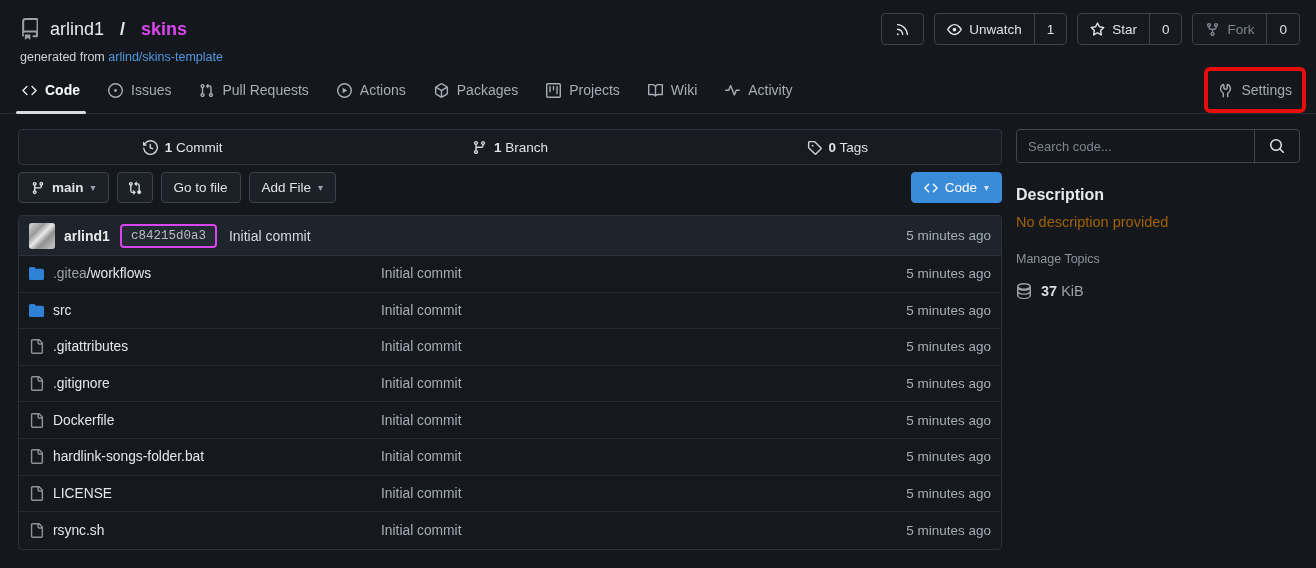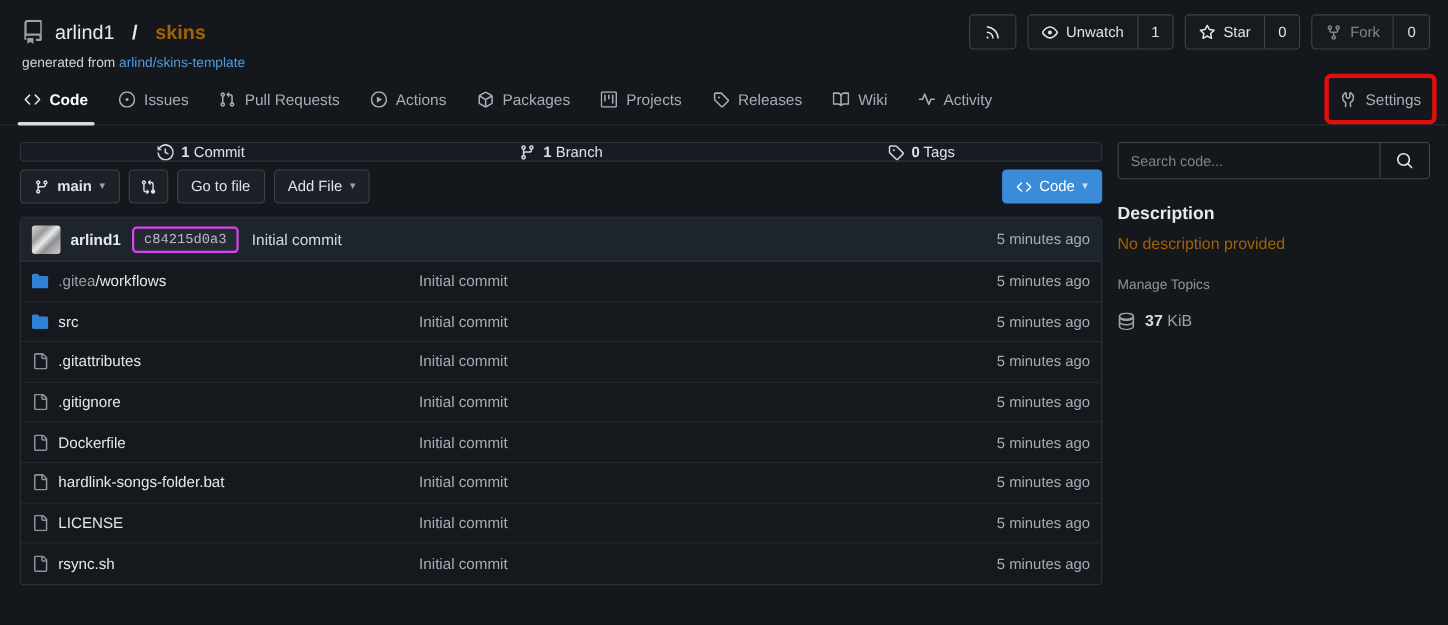--- a/index.html
+++ b/index.html
@@ -8,21 +8,21 @@
   .page { position:relative; width:1316px; height:568px; background:#14171b; color:#e7e9ec; overflow:hidden; }
 
   svg { display:block; flex:none; }
 
   
   .header { padding:10px 16px 0 18px; }
   .header-row1 { display:flex; align-items:center; justify-content:space-between; height:38px; }
   .repo-title { display:flex; align-items:center; gap:10px; font-size:18px; }
   .repo-title .octicon { color:#9aa1a9; }
   .repo-sep { color:#e7e9ec; font-weight:700; margin:0 6px; }
-  .repo-name { color:#a16207; font-weight:700; }
+  .repo-name { color:#d946ef; font-weight:700; }
 
   .header-actions { display:flex; align-items:center; gap:10px; }
   .hbtn-group { display:flex; align-items:stretch; height:32px; border:1px solid #3b434d; border-radius:4px; overflow:hidden; background:#171b20; }
   .hbtn { display:flex; align-items:center; gap:7px; padding:0 12px; font-size:13.5px; color:#dfe2e6; cursor:pointer; }
   .hbtn.icon-only { padding:0 13px; }
   .hbtn-count { display:flex; align-items:center; padding:0 12px; font-size:13.5px; color:#dfe2e6; border-left:1px solid #3b434d; cursor:pointer; }
   .hbtn.dim { color:#7d858e; }
 
   .header-row2 { padding:2px 0 0 2px; font-size:12.5px; color:#cfd3d8; }
   .header-row2 a { color:#5299e0; text-decoration:none; cursor:pointer; }
@@ -37,21 +37,21 @@
   .nav-spacer { flex:1; }
   .settings-wrap { align-self:center; border:4px solid var(--hl-red); border-radius:6px; margin-right:2px; }
   .settings-wrap .tab { height:38px; padding:0 10px; }
 
   
   .main { display:flex; gap:14px; padding:15px 16px 0 18px; }
   .col-left { width:984px; flex:none; }
   .col-right { flex:1; min-width:0; }
 
   
-  .stats { display:flex; align-items:center; height:18px; border:1px solid #2e343d; border-radius:4px; background:#181c22; }
+  .stats { display:flex; align-items:center; height:36px; border:1px solid #2e343d; border-radius:4px; background:#181c22; }
   .stat { flex:1; display:flex; align-items:center; justify-content:center; gap:7px; font-size:13.5px; color:#dfe2e6; cursor:pointer; }
   .stat .octicon { color:#cfd3d8; }
   .stat b { font-weight:700; }
 
   
   .toolbar { display:flex; align-items:center; gap:8px; margin-top:7px; }
   .btn { display:inline-flex; align-items:center; gap:7px; height:31px; padding:0 12px; background:#1c2127; border:1px solid #3b434d; border-radius:4px; color:#dfe2e6; font-size:13.5px; cursor:pointer; }
   .btn .caret { color:#9aa1a9; }
   .btn-icon { padding:0 10px; }
   .btn-branch b { font-weight:700; }
@@ -209,28 +209,20 @@
       <span class="octicon">
           <svg width="15" height="15" viewBox="0 0 16 16" fill="currentColor">
             <path d="M1.75 0h12.5C15.216 0 16 .784 16 1.75v12.5A1.75 1.75 0 0 1 14.25 16H1.75A1.75 1.75 0 0 1 0 14.25V1.75C0 .784.784 0 1.75 0ZM1.5 1.75v12.5c0 .138.112.25.25.25h12.5a.25.25 0 0 0 .25-.25V1.75a.25.25 0 0 0-.25-.25H1.75a.25.25 0 0 0-.25.25ZM11.75 3a.75.75 0 0 1 .75.75v7.5a.75.75 0 0 1-1.5 0v-7.5a.75.75 0 0 1 .75-.75Zm-8.25.75a.75.75 0 0 1 1.5 0v5.5a.75.75 0 0 1-1.5 0ZM8 3a.75.75 0 0 1 .75.75v3.5a.75.75 0 0 1-1.5 0v-3.5A.75.75 0 0 1 8 3Z"></path>
           </svg>
         </span>
       <span>Projects</span>
     </div>
     <div class="tab">
       <span class="octicon">
           <svg width="15" height="15" viewBox="0 0 16 16" fill="currentColor">
-            <path d="M1 7.775V2.75C1 1.784 1.784 1 2.75 1h5.025c.464 0 .91.184 1.238.513l6.25 6.25a1.75 1.75 0 0 1 0 2.474l-5.026 5.026a1.75 1.75 0 0 1-2.474 0l-6.25-6.25A1.752 1.752 0 0 1 1 7.775Zm1.5 0c0 .066.026.13.073.177l6.25 6.25a.25.25 0 0 0 .354 0l5.025-5.025a.25.25 0 0 0 0-.354l-6.25-6.25a.25.25 0 0 0-.177-.073H2.75a.25.25 0 0 0-.25.25ZM6 5a1 1 0 1 1 0 2 1 1 0 0 1 0-2Z"></path>
-          </svg>
-        </span>
-      <span>Releases</span>
-    </div>
-    <div class="tab">
-      <span class="octicon">
-          <svg width="15" height="15" viewBox="0 0 16 16" fill="currentColor">
             <path d="M0 1.75A.75.75 0 0 1 .75 1h4.253c1.227 0 2.317.59 3 1.501A3.743 3.743 0 0 1 11.006 1h4.245a.75.75 0 0 1 .75.75v10.5a.75.75 0 0 1-.75.75h-4.507a2.25 2.25 0 0 0-1.591.659l-.622.621a.75.75 0 0 1-1.06 0l-.622-.621A2.25 2.25 0 0 0 5.258 13H.75a.75.75 0 0 1-.75-.75Zm7.251 10.324.004-5.073-.002-2.253A2.25 2.25 0 0 0 5.003 2.5H1.5v9h3.757a3.75 3.75 0 0 1 1.994.574ZM8.755 4.75l-.004 7.322a3.752 3.752 0 0 1 1.992-.572H14.5v-9h-3.495a2.25 2.25 0 0 0-2.25 2.25Z"></path>
           </svg>
         </span>
       <span>Wiki</span>
     </div>
     <div class="tab">
       <span class="octicon">
           <svg width="15" height="15" viewBox="0 0 16 16" fill="currentColor">
             <path d="M6 2c.306 0 .582.187.696.471L10 10.731l1.304-3.26A.751.751 0 0 1 12 7h3.25a.75.75 0 0 1 0 1.5h-2.742l-1.812 4.528a.751.751 0 0 1-1.392 0L6 4.77 4.696 8.03A.75.75 0 0 1 4 8.5H.75a.75.75 0 0 1 0-1.5h2.742l1.812-4.529A.751.751 0 0 1 6 2Z"></path>
           </svg>

